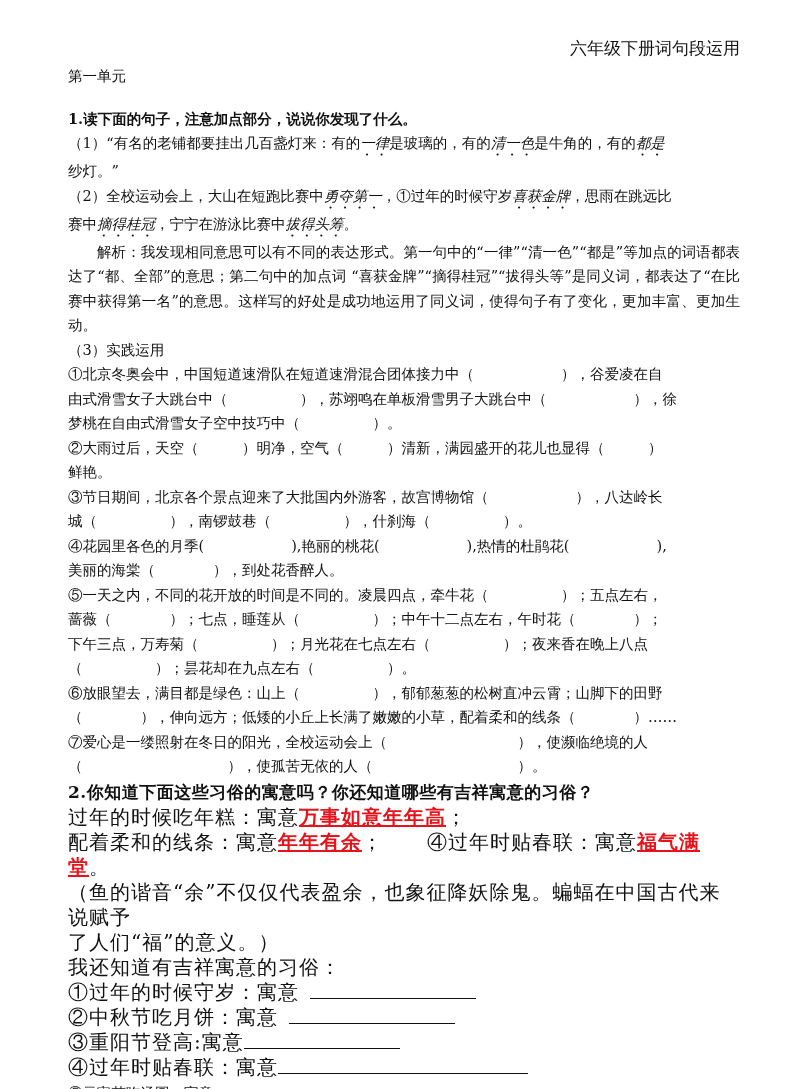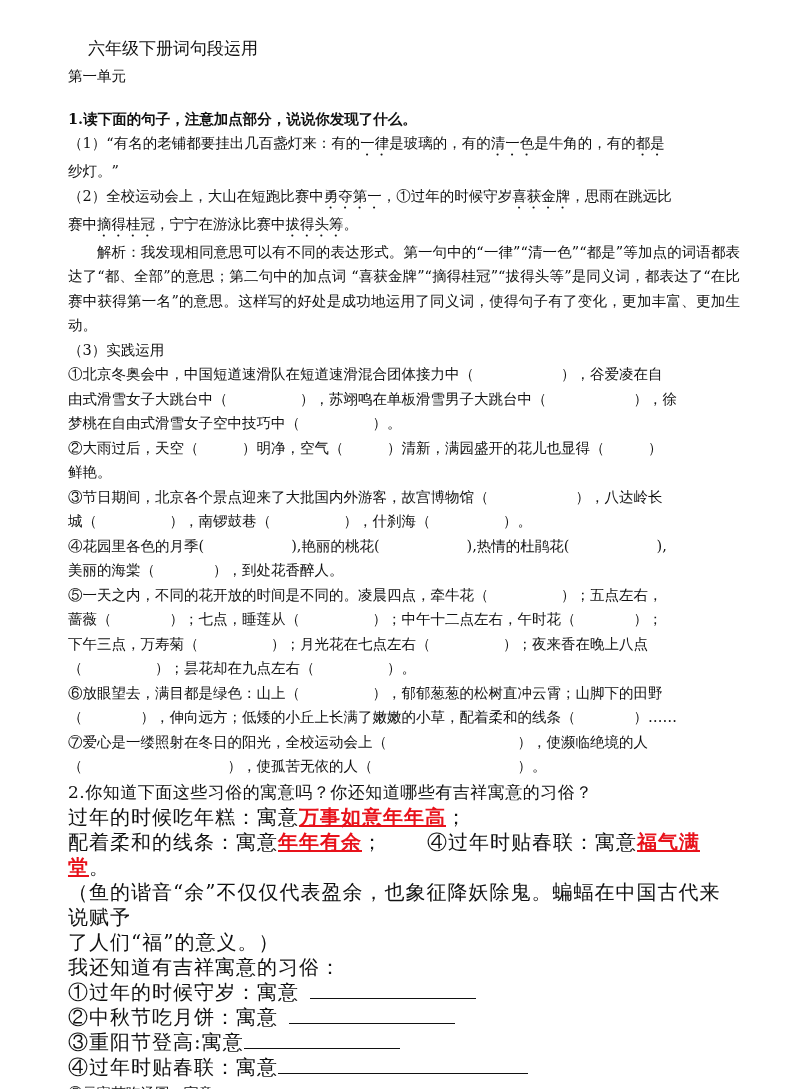--- a/index.html
+++ b/index.html
@@ -1,26 +1,26 @@
 <!DOCTYPE html>
 <html><head>
   <meta charset="utf-8">
   <style>
     html, body { margin: 0; padding: 0; background: #ffffff; }
     body { width: 787px; height: 1089px; position: relative; overflow: hidden;
            font-family: "DejaVu Serif", "Liberation Serif", serif; color: #111; }
     .page { position: absolute; left: 68px; top: 36px; width: 672px; }
-    .title { text-align: left; font-size: 17px; margin: 0 0 4px 0; padding-left: 20px; height: 24px; line-height: 24px; }
+    .title { text-align: right; font-size: 17px; margin: 0 0 4px 0; padding-left: 20px; height: 24px; line-height: 24px; }
     .line { font-size: 14.5px; line-height: 24.5px; white-space: nowrap; }
     .wrap { white-space: normal; text-align: justify; }
     .bold { font-weight: bold; margin-top: 18px; }
-    .h2 { font-size: 17px; font-weight: normal; line-height: 26px; letter-spacing: 0.5px; }
+    .h2 { font-size: 17px; font-weight: bold; line-height: 26px; letter-spacing: 0.5px; }
     .kai { font-size: 20px; line-height: 25px; letter-spacing: 1px; }
     .indent { text-indent: 2em; }
-    .dot { text-emphasis: dot; -webkit-text-emphasis: dot; text-emphasis-position: under; -webkit-text-emphasis-position: under; }
+    .dot { text-emphasis: dot; -webkit-text-emphasis: dot; text-emphasis-position: under; font-style: italic; -webkit-text-emphasis-position: under; }
     .red { color: #e8121b; font-weight: bold; text-decoration: underline; text-decoration-color: #e8121b; }
     .uline { display: inline-block; border-bottom: 1px solid #111; height: 16px; vertical-align: baseline; margin-left: 4px; }
     .small { font-size: 14.5px; line-height: 27px; }
   </style>
 </head>
 <body>
 
 <div class="page">
   <div class="title">六年级下册词句段运用</div>
   <div class="line">第一单元</div>

